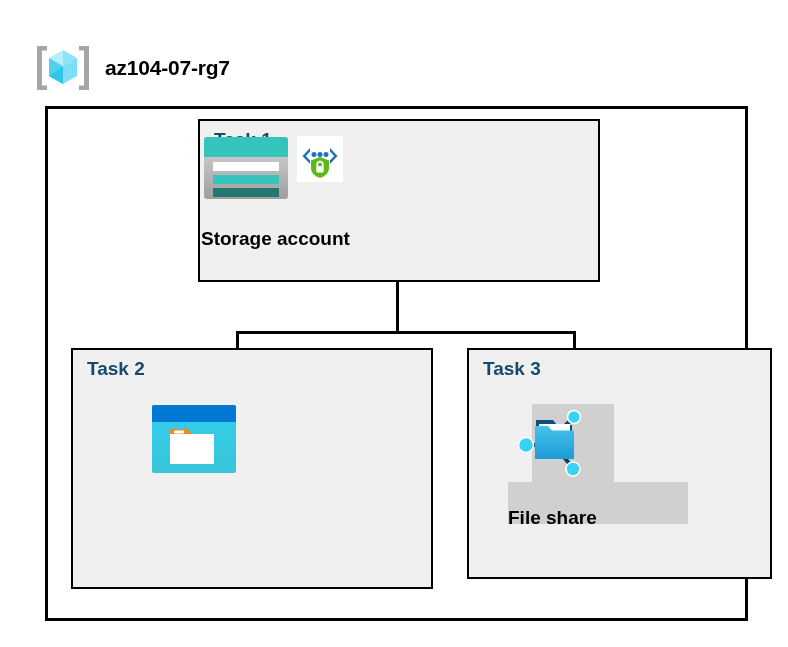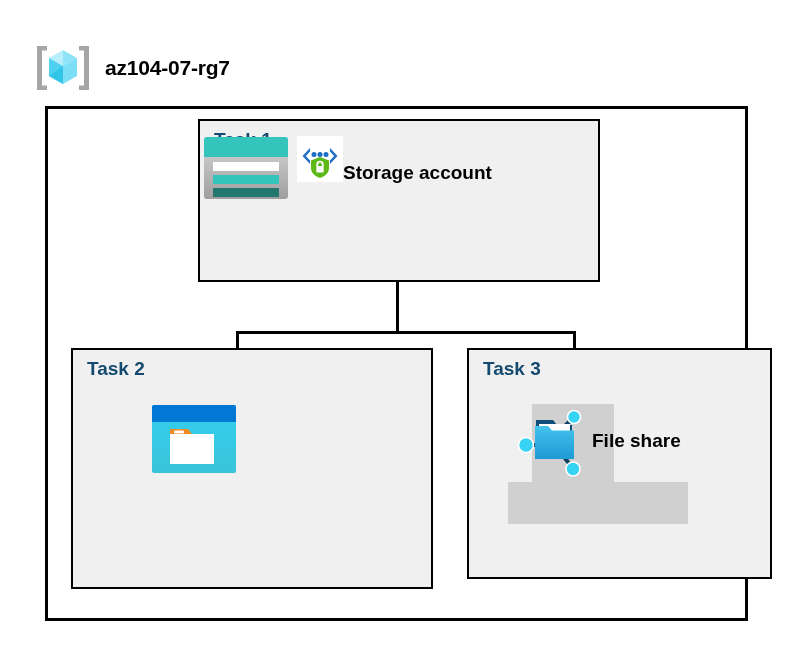--- a/index.html
+++ b/index.html
@@ -78,22 +78,23 @@
     font-size: 19px;
     font-weight: bold;
     color: #134A6E;
     white-space: nowrap;
   }
 
   
   .node {
     position: absolute;
     display: flex;
-    flex-direction: row;
-    align-items: center;
+    flex-direction: column;
+    align-items: flex-start;
+    gap: 16px;
   }
   .node-caption {
     font-size: 19px;
     font-weight: bold;
     color: #000000;
     white-space: nowrap;
     text-align: center;
   }
 
   #node-storage  { left: 201px; top: 118px; width: 198px; }
@@ -103,20 +104,21 @@
     justify-content: center;
     height: 72px;
   }
   #node-storage .node-caption { margin-top: 6px; }
 
   #node-blob { left: 150px; top: 387px; width: 176px; }
   #node-blob .node-caption { margin-top: 20px; }
 
   #node-fileshare { left: 508px; top: 387px; width: 180px; }
   #node-fileshare .node-caption {
+    margin-top: 12px;
     position: relative;
     z-index: 2;
   }
 
   
   .plate {
     position: absolute;
     background: #D0D0D0;
     z-index: 0;
   }

